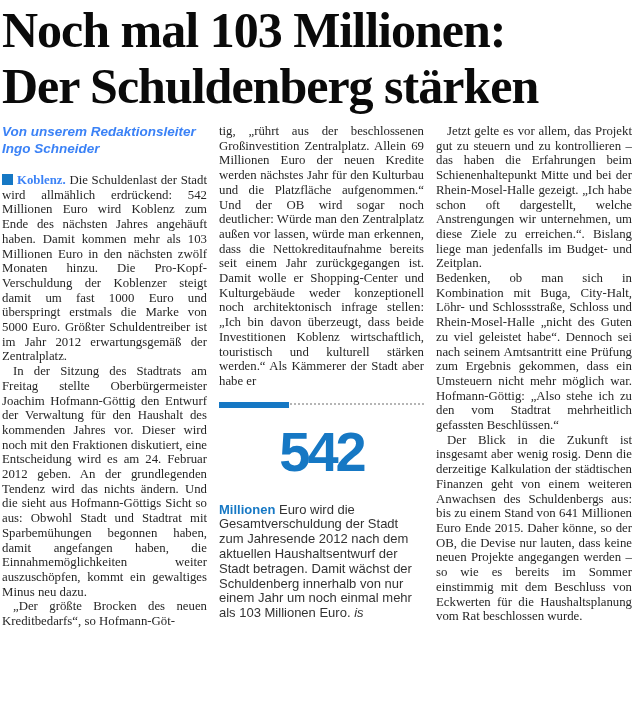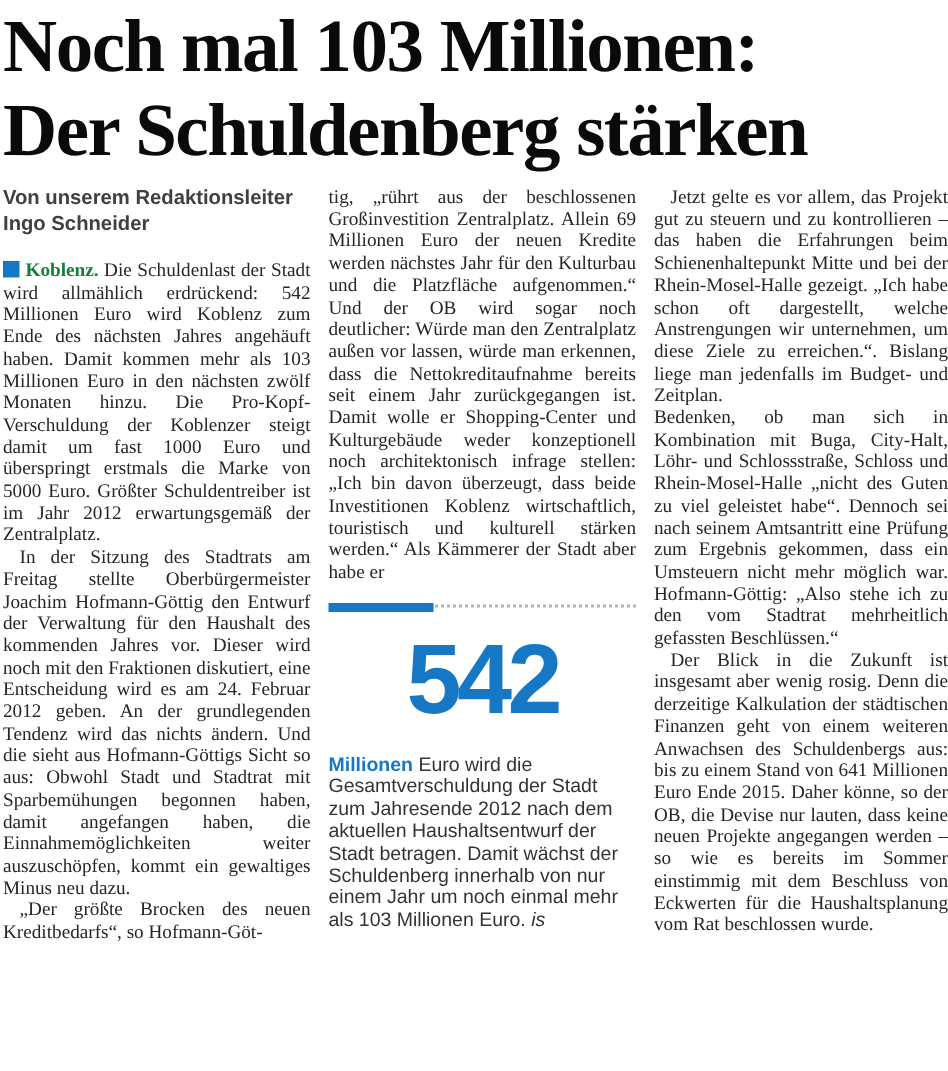--- a/index.html
+++ b/index.html
@@ -35,55 +35,56 @@
   }
   .subhead .kicker{font-weight:bold;}
   .twocol{display:flex;}
   .col1{width:205px;flex:0 0 205px;}
   .col2{width:205px;flex:0 0 205px;margin-left:12px;}
   .byline{
     font-family:"Liberation Sans", sans-serif;
     font-size:13.5px;
     line-height:16.5px;
     font-weight:bold;
-    color:#404040;
+    color:#3b82f6;
     margin-bottom:16px;
+    font-style:italic;
   }
   .body-p{
     margin:0;
     font-size:12.8px;
     line-height:14.7px;
     text-align:justify;
     hyphens:auto;
     color:#262626;
   }
   .body-p.indent{text-indent:11px;}
   .marker{
     display:inline-block;
     width:11px;height:11px;
     background:var(--accent,#1678c4);
     margin-right:4px;
     vertical-align:-1px;
   }
-  .lead-loc{font-weight:bold;color:#15803d;}
+  .lead-loc{font-weight:bold;color:#3b82f6;}
   .infobox{margin-top:14px;position:relative;}
   .infobox-rule{
     border-top:2px dotted #b5b5b5;
     position:relative;
     height:0;
   }
   .infobox-bar{
     position:absolute;
     left:0;top:-3px;
     width:70px;height:6px;
     background:var(--accent,#1678c4);
   }
   .big-number{
     font-family:"Liberation Sans", sans-serif;
-    font-size:66px;
+    font-size:56px;
     line-height:90px;
     font-weight:bold;
     letter-spacing:-3px;
     color:var(--accent,#1678c4);
     text-align:center;
     margin:2px 0 0 0;
   }
   .caption{
     font-family:"Liberation Sans", sans-serif;
     font-size:13px;

